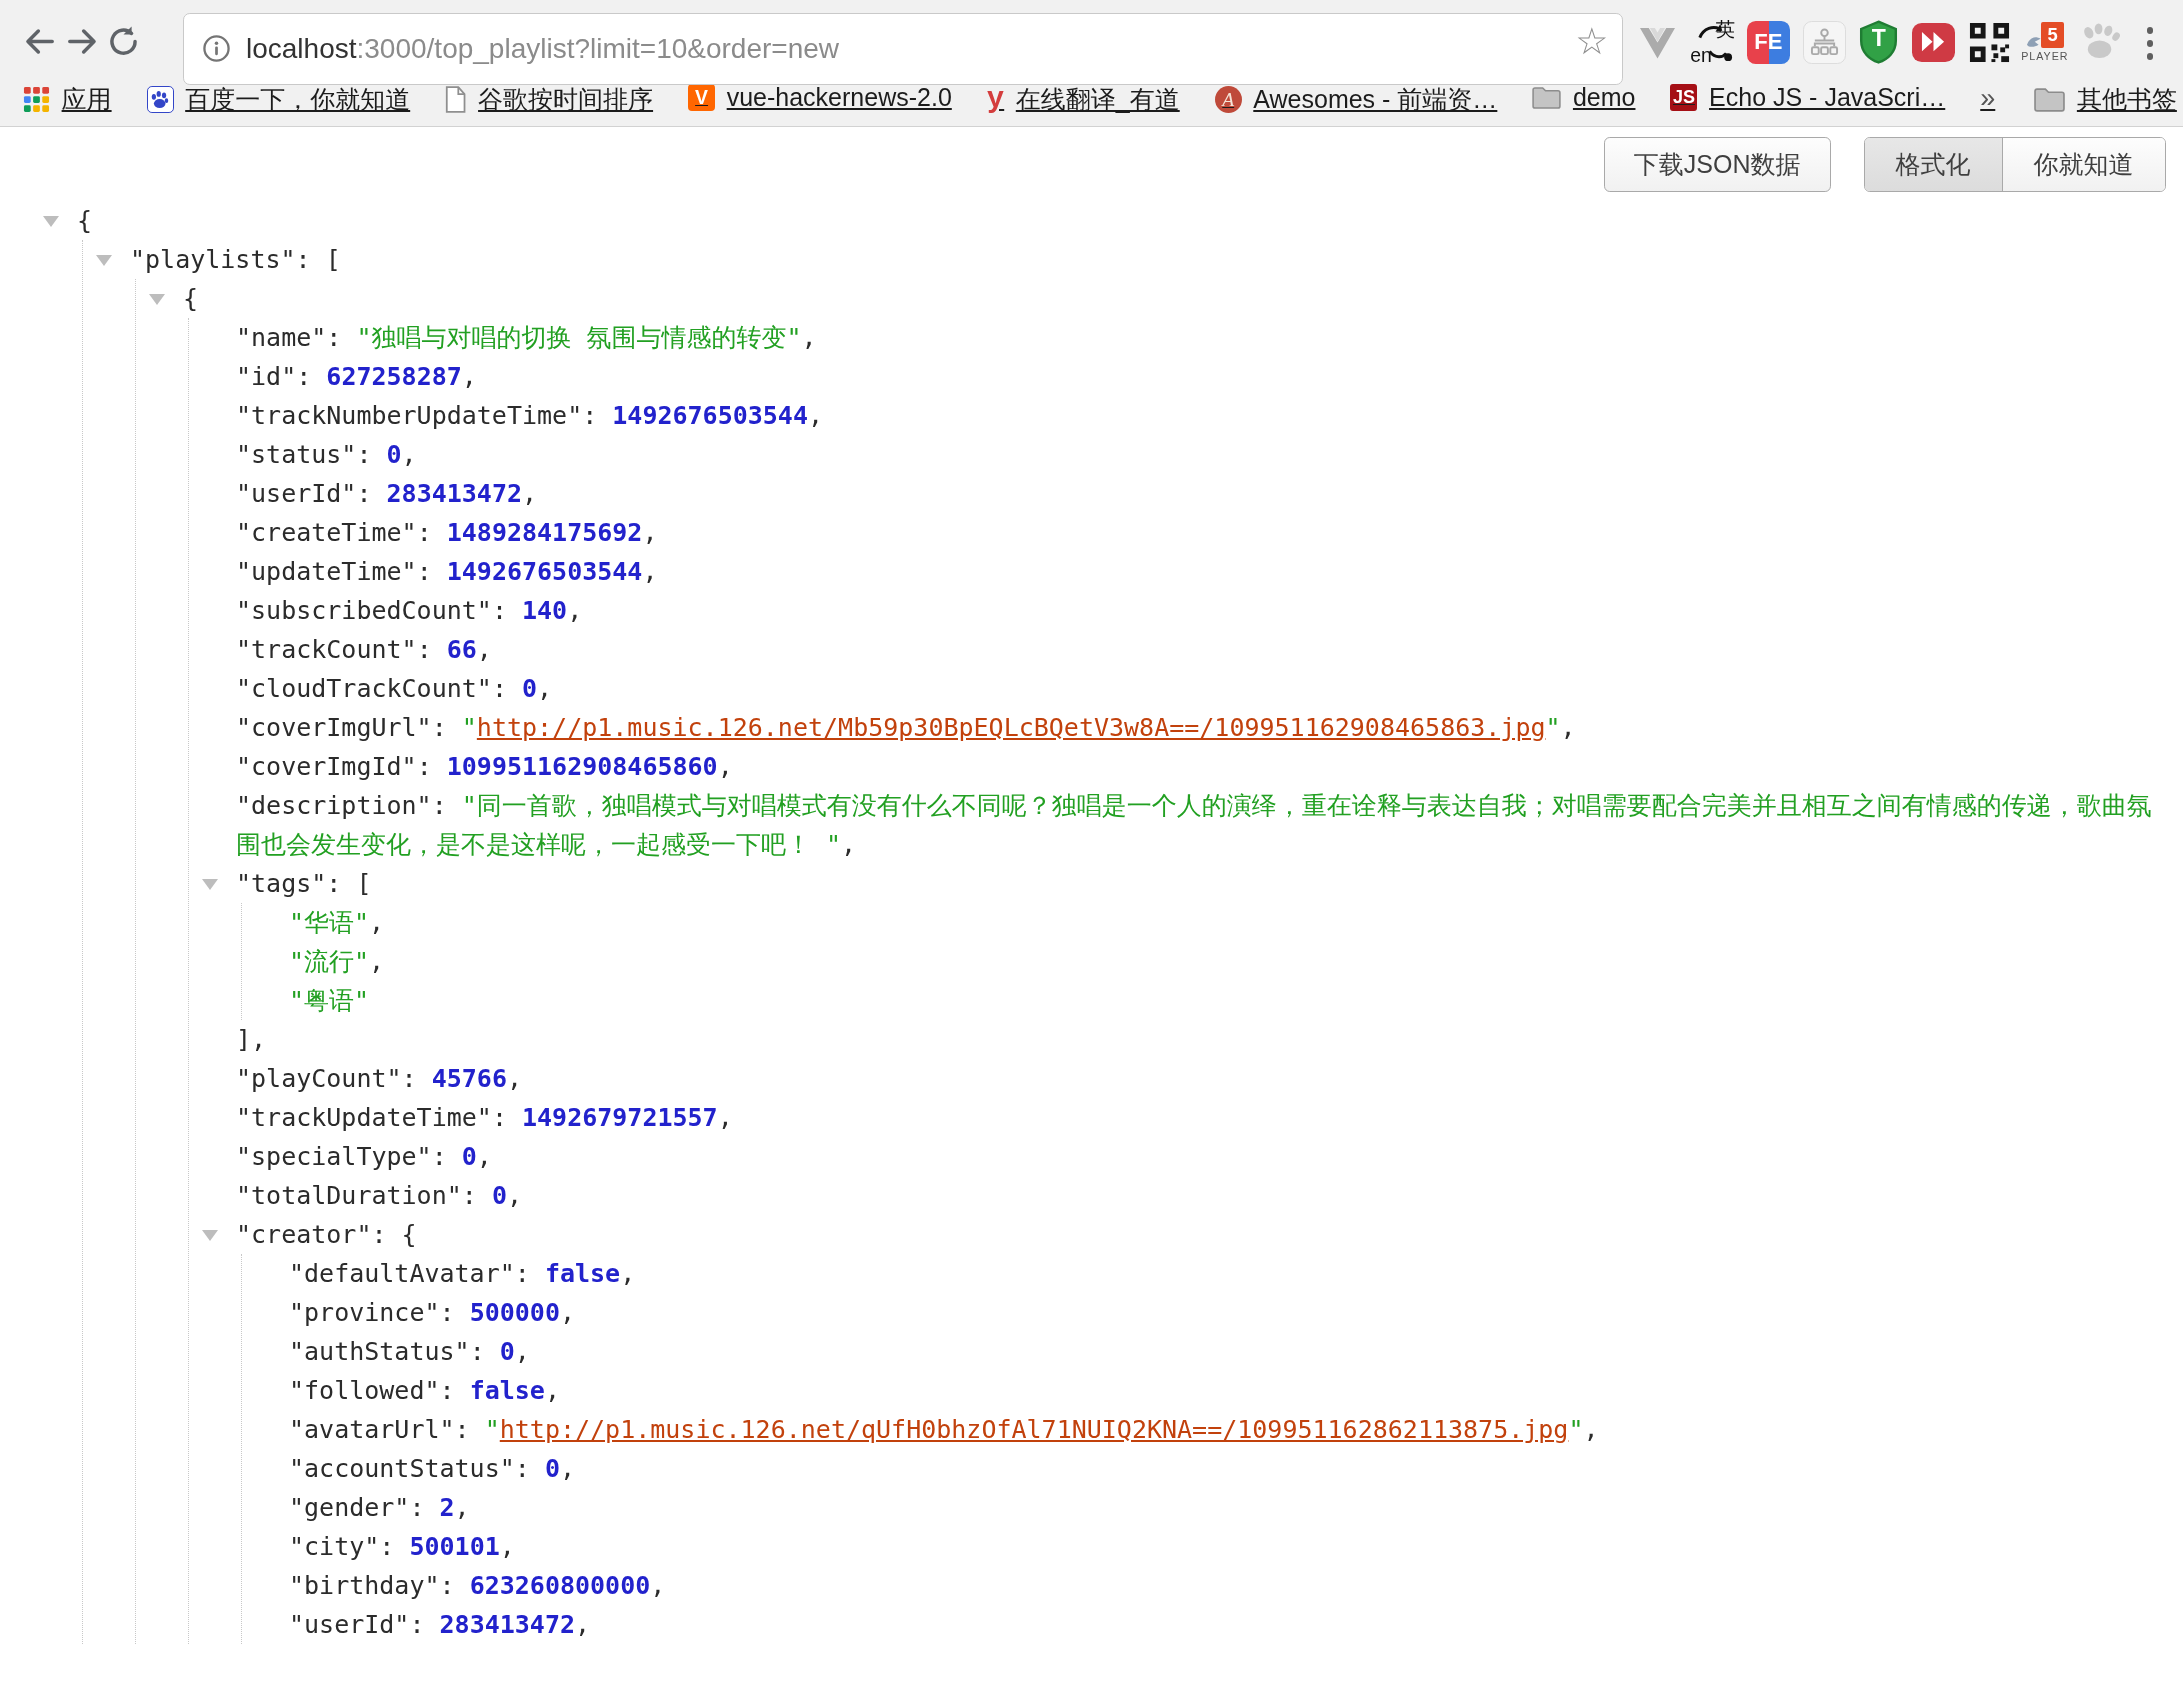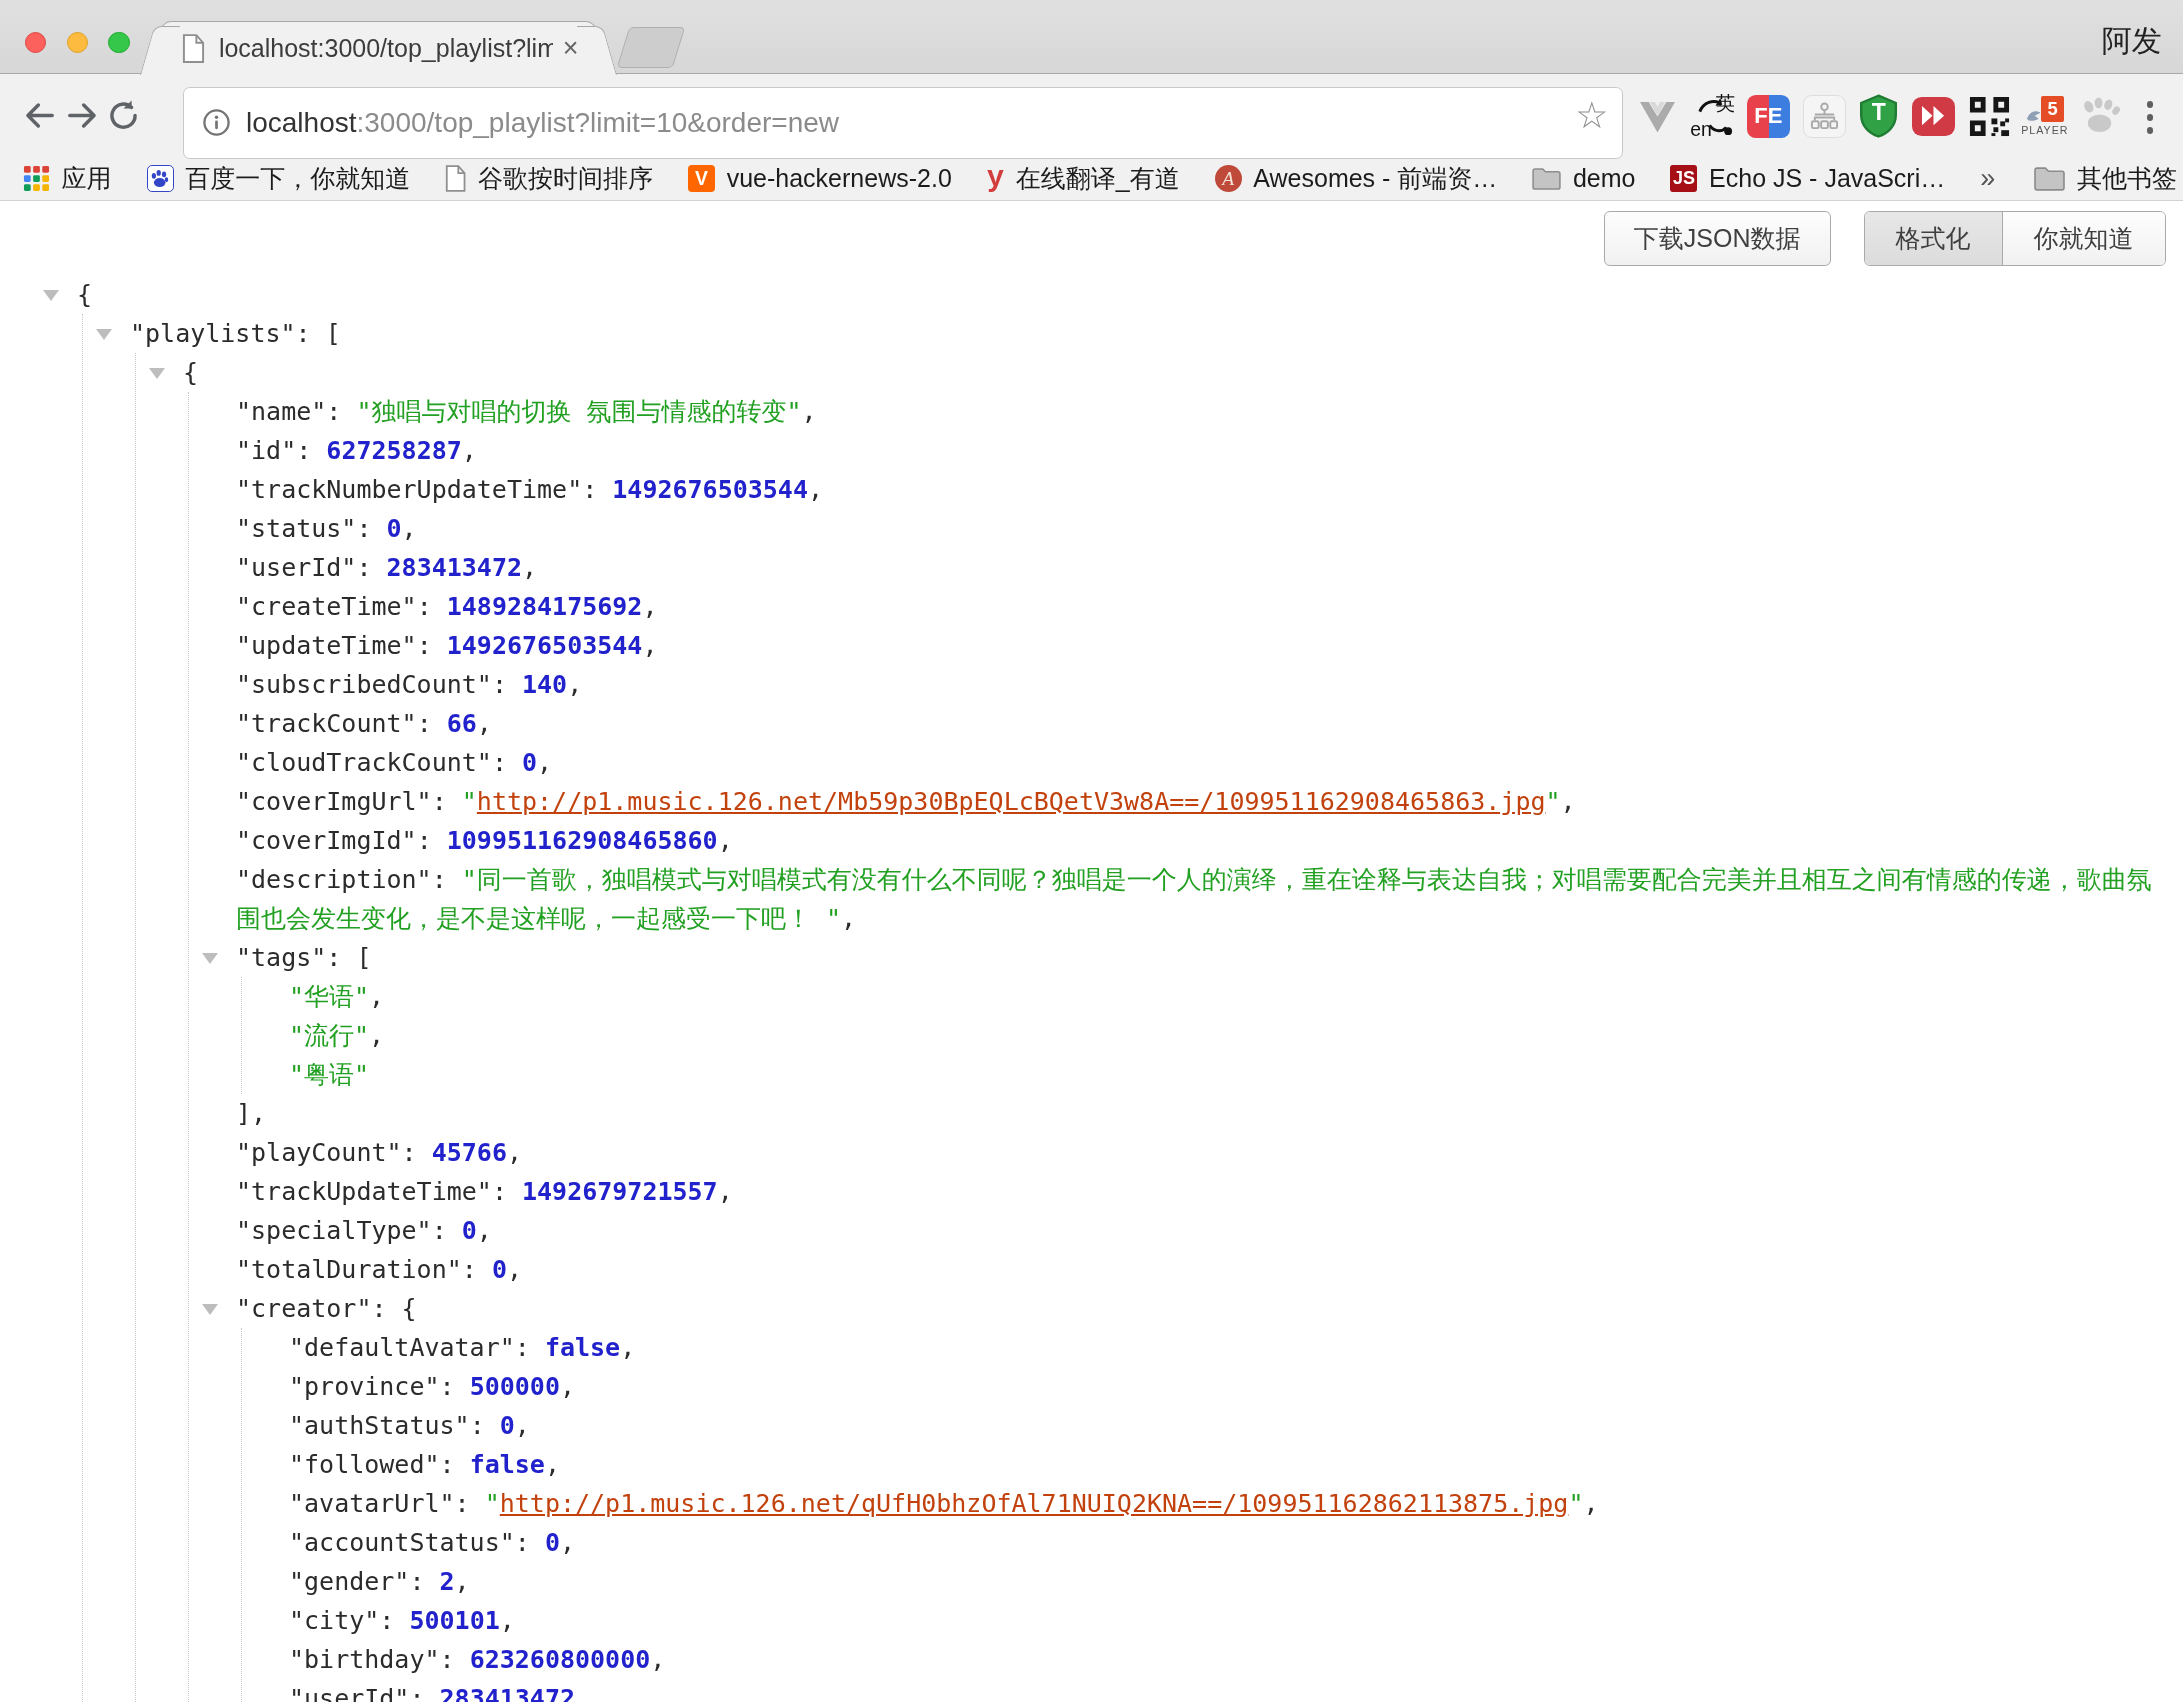--- a/index.html
+++ b/index.html
@@ -67,21 +67,21 @@
   .ic-shield .t { position:absolute; left:0; top:5.8px; width:100%; text-align:center; color:#fff; font-weight:bold; font-size:23px; }
   .ic-speed { width:43px; height:39px; border-radius:9.7px; background:#cf3a44; display:flex; align-items:center; justify-content:center; }
   .ic-html5 { display:flex; flex-direction:column; align-items:center; }
   .ic-html5 .row5 { display:flex; align-items:flex-end; }
   .ic-html5 .five { width:23px; height:26px; background:#e44d26; color:#fff; font-weight:bold; font-size:18.4px;
                     display:flex; align-items:center; justify-content:center; border-radius:1.9px; }
   .ic-html5 .player { font-size:10.7px; color:#555; letter-spacing:1px; margin-top:1.9px; }
 
   
   .bookmarks { height:44px; background:#f1f1f1; border-bottom:1px solid #d2d2d2;
-               display:flex; align-items:center; padding:0 19.4px 0 23px; font-size:25px; color:#1c1c1c; }
+               display:flex; align-items:flex-start; padding:0 19.4px 0 23px; font-size:25px; color:#1c1c1c;text-decoration:underline; }
   .bm { display:flex; align-items:center; margin-right:35px; white-space:nowrap; cursor:pointer; }
   .bm .bm-ico { margin-right:11.6px; display:flex; align-items:center; }
   .bm-spacer { flex:1; }
   .bm-chevron { font-size:27px; color:#555; margin-right:39px; }
   .ic-vuehn { width:27px; height:27px; background:#ff6600; border-radius:3.9px; color:#fff; font-weight:bold;
               font-size:19.4px; display:flex; align-items:center; justify-content:center; }
   .ic-y { color:#d43d3d; font-family:"Liberation Mono", monospace; font-weight:bold; font-size:29px; line-height:1; }
   .ic-awe { width:27px; height:27px; border-radius:50%; background:#bf4a3a; color:#f5e3d7;
             font-family:"Liberation Serif", serif; font-style:italic; font-size:19.4px;
             display:flex; align-items:center; justify-content:center; }
@@ -113,37 +113,20 @@
   .p { color:#2b2b2b; }
   .s { color:#22a022; }
   .n { color:#2222cc; font-weight:bold; }
   .lnk { color:#c2410c; text-decoration:underline; cursor:pointer; }
 </style>
 </head>
 <body>
 
 <div class="browser">
 
-  <div class="tabstrip">
-    <div class="lights">
-      <span class="light red"></span>
-      <span class="light yellow"></span>
-      <span class="light green"></span>
-    </div>
-    <div class="tab">
-      <svg class="tab-favicon" viewBox="0 0 24 30">
-        <path d="M2 1h13l7 8v20H2z" fill="#fff" stroke="#8f8f8f" stroke-width="2"></path>
-        <path d="M15 1v8h7" fill="none" stroke="#8f8f8f" stroke-width="2"></path>
-      </svg>
-      <span class="tab-title">localhost:3000/top_playlist?lim</span>
-      <span class="tab-close">×</span>
-    </div>
-    <div class="stub"></div>
-    <div class="profile">阿发</div>
-  </div>
 
   <div class="toolbar">
     <span class="navbtn nav-back">
       <svg viewBox="0 0 32 32">
           <path d="M27 16H8M15 7l-9 9 9 9" fill="none" stroke="#5f6368" stroke-width="3" stroke-linecap="round" stroke-linejoin="round"></path>
         </svg>
     </span>
     <span class="navbtn nav-forward">
       <svg viewBox="0 0 32 32">
           <path d="M5 16h19M17 7l9 9-9 9" fill="none" stroke="#5f6368" stroke-width="3" stroke-linecap="round" stroke-linejoin="round"></path>

